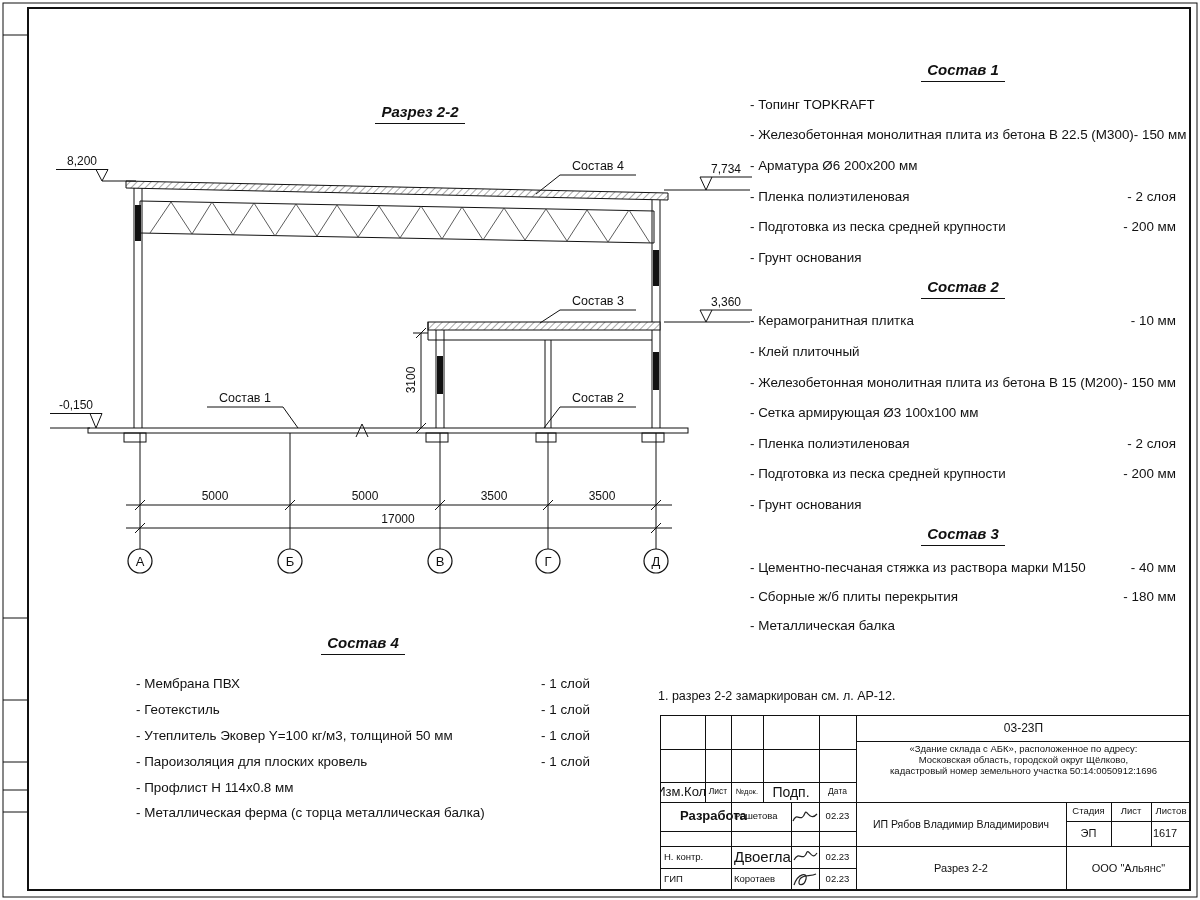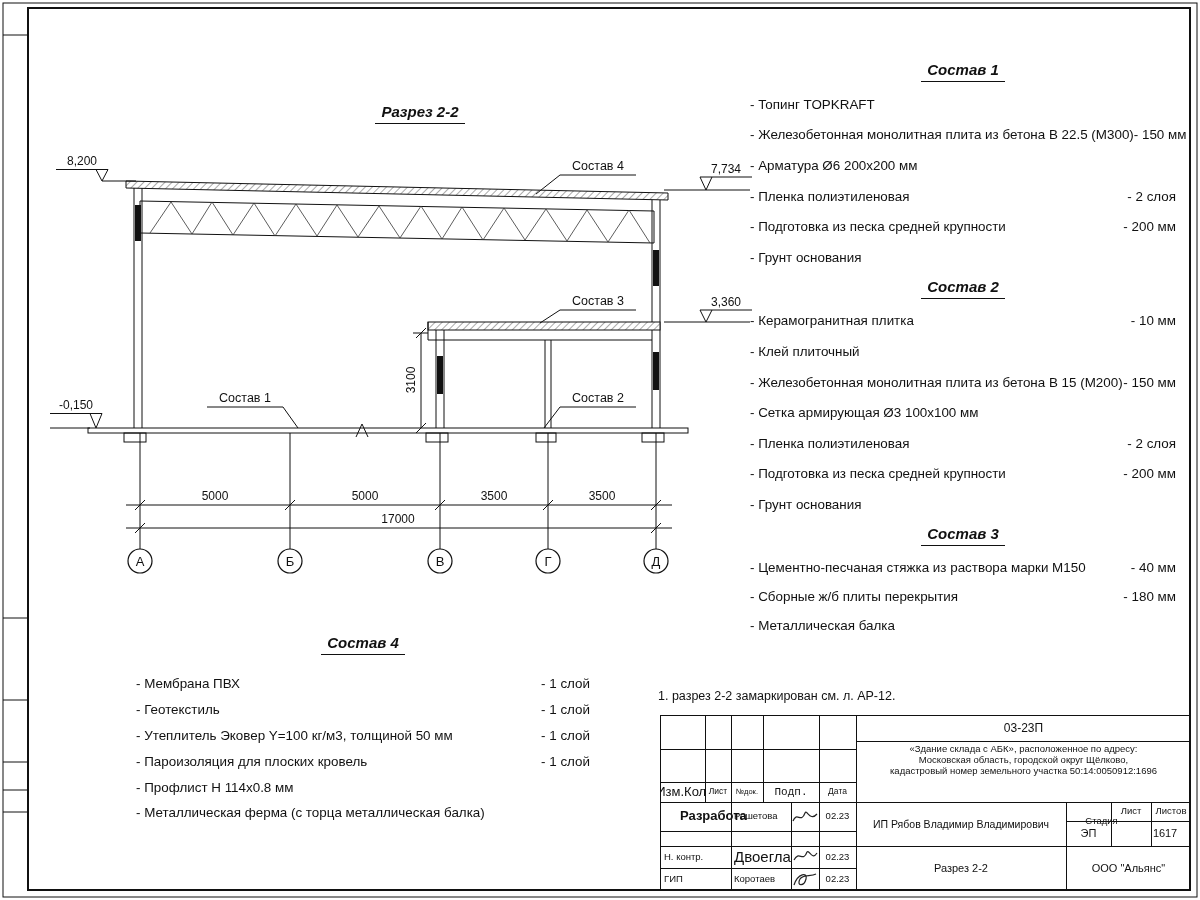--- a/index.html
+++ b/index.html
@@ -331,21 +331,21 @@
     <div class="vl" style="left:70px; top:86px; height:89px;"></div>
     <div class="vl" style="left:130px; top:86px; height:89px;"></div>
     <div class="vl" style="left:158px; top:86px; height:89px;"></div>
     <div class="vl" style="left:405px; top:86px; height:89px;"></div>
     <div class="vl" style="left:450px; top:86px; height:44px;"></div>
     <div class="vl" style="left:490px; top:86px; height:44px;"></div>
 
     <div class="tc" style="left:0; top:66px; width:44px; height:20px; font-size:13px;">Изм.Кол.</div>
     <div class="tc" style="left:44px; top:66px; width:26px; height:20px; font-size:8.5px;">Лист</div>
     <div class="tc" style="left:70px; top:66px; width:32px; height:20px; font-size:7.5px;">№док.</div>
-    <div class="tc" style="left:102px; top:66px; width:56px; height:20px; font-size:11px;font-family:Liberation Mono, monospace;">Подп.</div>
+    <div class="tc" style="left:102px; top:66px; width:56px; height:20px; font-size:14px;">Подп.</div>
     <div class="tc" style="left:158px; top:66px; width:37px; height:20px; font-size:8.5px;">Дата</div>
 
     <div class="tc tl" style="left:16px; top:86px; width:70px; height:29px; font-size:13px;font-weight:bold;">Разработал</div>
     <div class="tc tl" style="left:70px; top:86px; width:60px; height:29px; font-size:9.5px;">Решетова</div>
     <div class="tc" style="left:130px; top:86px; width:28px; height:29px;">
       <svg width="26" height="18" viewBox="0 0 26 18">
           <path d="M1,13 C5,3 9,16 13,5 C15,1 18,14 25,6" stroke="#222" stroke-width="1.2" fill="none"></path>
         </svg>
     </div>
     <div class="tc" style="left:158px; top:86px; width:37px; height:29px; font-size:9.5px;">02.23</div>
@@ -372,21 +372,21 @@
     <div class="tc" style="left:195px; top:25px; width:335px; height:61px; align-items:flex-start; padding-top:3px; box-sizing:border-box; font-size:9.5px;">
       <div>
         <div>«Здание склада с АБК», расположенное по адресу:</div>
         <div>Московская область, городской округ Щёлково,</div>
         <div>кадастровый номер земельного участка 50:14:0050912:1696</div>
       </div>
     </div>
     <div class="tc" style="left:195px; top:86px; width:210px; height:44px; font-size:10.5px;">ИП Рябов Владимир Владимирович</div>
     <div class="tc" style="left:195px; top:130px; width:210px; height:45px; font-size:11px;">Разрез 2-2</div>
 
-    <div class="tc" style="left:405px; top:96px; width:45px; height:19px; font-size:9.5px;padding-left:13px;">Стадия</div>
+    <div class="tc" style="left:405px; top:86px; width:45px; height:19px; font-size:9.5px;">Стадия</div>
     <div class="tc" style="left:450px; top:86px; width:40px; height:19px; font-size:9.5px;">Лист</div>
     <div class="tc" style="left:490px; top:86px; width:40px; height:19px; font-size:9.5px;">Листов</div>
     <div class="tc" style="left:405px; top:105px; width:45px; height:25px; font-size:11px;">ЭП</div>
     <div class="tc" style="left:450px; top:105px; width:40px; height:25px; font-size:11px;padding-left:28px;">16</div>
     <div class="tc" style="left:490px; top:105px; width:40px; height:25px; font-size:11px;">17</div>
     <div class="tc" style="left:405px; top:130px; width:125px; height:45px; font-size:11px;">ООО "Альянс"</div>
   </div>
 
 </div>
 

